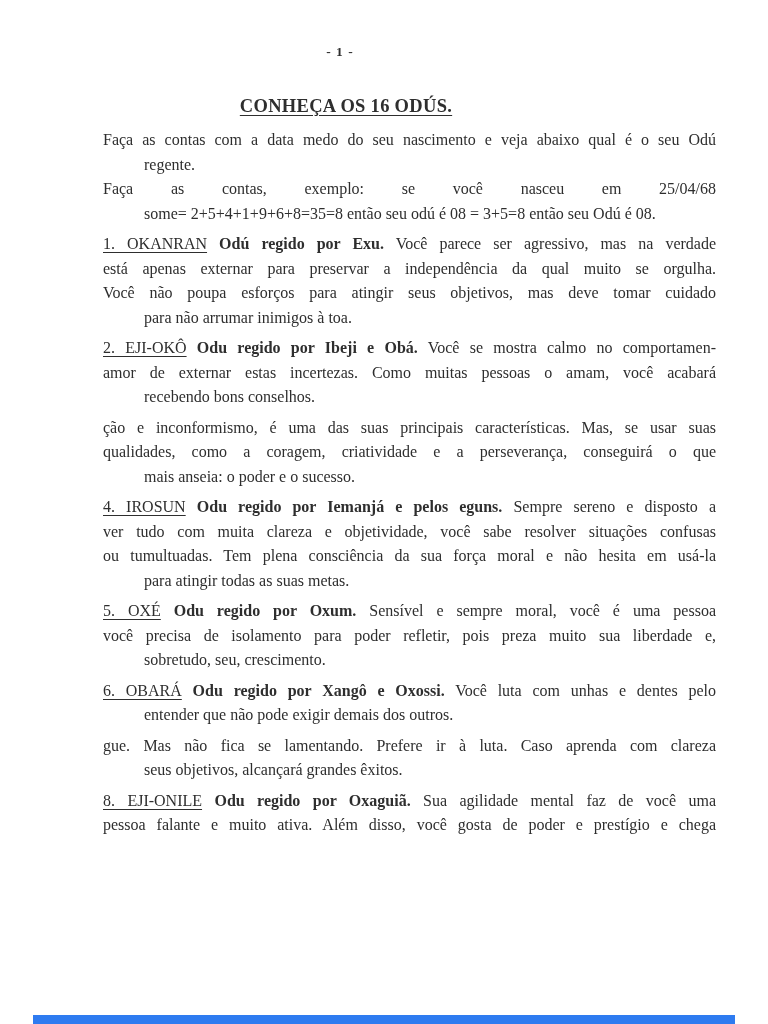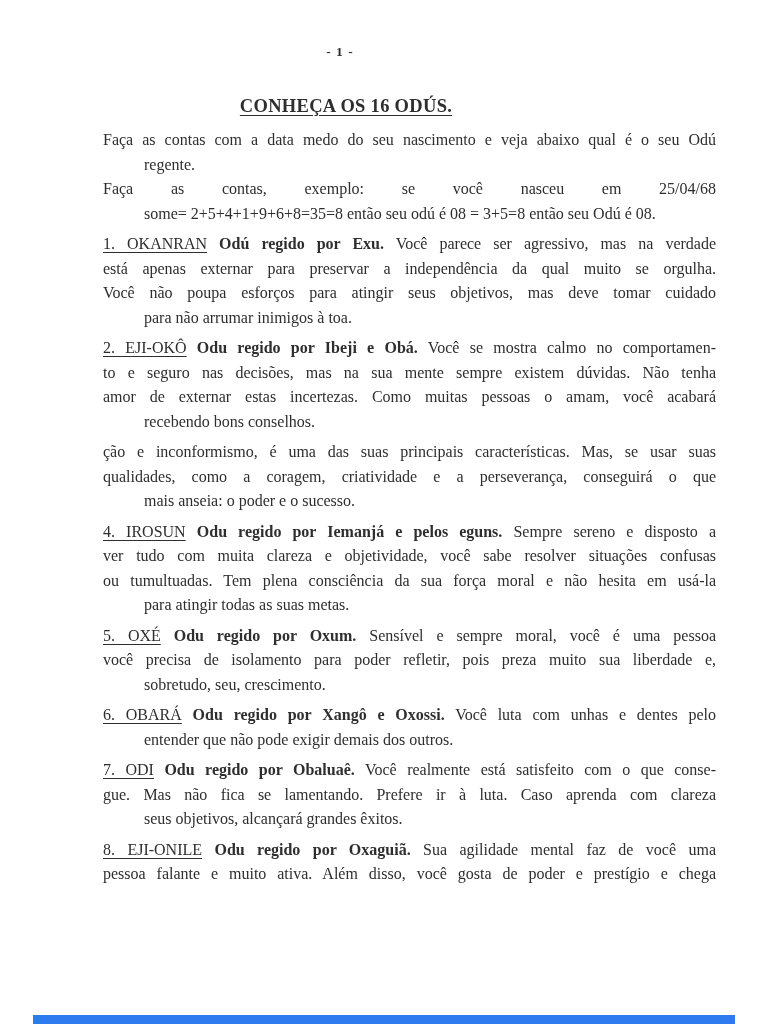--- a/index.html
+++ b/index.html
@@ -83,21 +83,20 @@
       <div class="line">Você não poupa esforços para atingir seus objetivos, mas deve tomar cuidado</div>
       <div class="line last">para não arrumar inimigos à toa.</div>
     </div>
 
     <div class="para section">
       <div class="line">
         <span class="hd">2. EJI-OKÔ</span>
         <b class="ruler">Odu regido por Ibeji e Obá.</b>
         <span>Você se mostra calmo no comportamen-</span>
       </div>
-      <div class="line">to e seguro nas decisões, mas na sua mente sempre existem dúvidas. Não tenha</div>
       <div class="line">amor de externar estas incertezas. Como muitas pessoas o amam, você acabará</div>
       <div class="line last">recebendo bons conselhos.</div>
     </div>
 
     <div class="para section">
       <div class="line">ção e inconformismo, é uma das suas principais características. Mas, se usar suas</div>
       <div class="line">qualidades, como a coragem, criatividade e a perseverança, conseguirá o que</div>
       <div class="line last">mais anseia: o poder e o sucesso.</div>
     </div>
 
@@ -125,25 +124,20 @@
     <div class="para section">
       <div class="line">
         <span class="hd">6. OBARÁ</span>
         <b class="ruler">Odu regido por Xangô e Oxossi.</b>
         <span>Você luta com unhas e dentes pelo</span>
       </div>
       <div class="line last">entender que não pode exigir demais dos outros.</div>
     </div>
 
     <div class="para section">
-      <div class="line">
-        <span class="hd">7. ODI</span>
-        <b class="ruler">Odu regido por Obaluaê.</b>
-        <span>Você realmente está satisfeito com o que conse-</span>
-      </div>
       <div class="line">gue. Mas não fica se lamentando. Prefere ir à luta. Caso aprenda com clareza</div>
       <div class="line last">seus objetivos, alcançará grandes êxitos.</div>
     </div>
 
     <div class="para section">
       <div class="line">
         <span class="hd">8. EJI-ONILE</span>
         <b class="ruler">Odu regido por Oxaguiã.</b>
         <span>Sua agilidade mental faz de você uma</span>
       </div>

